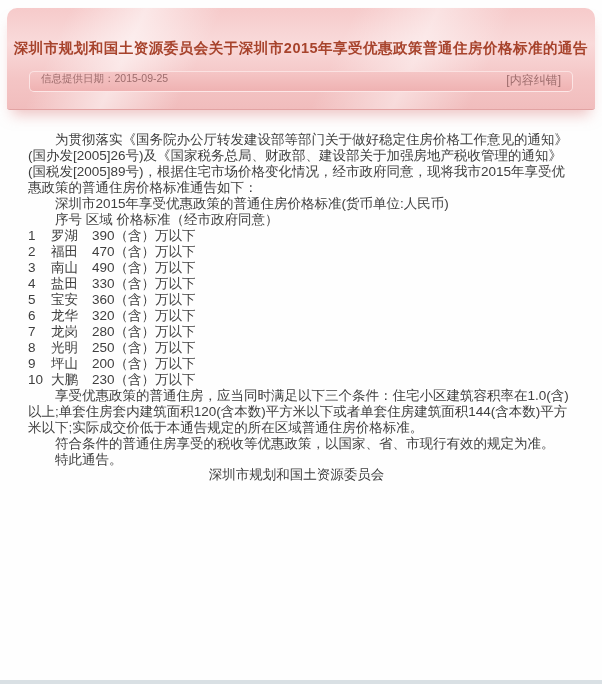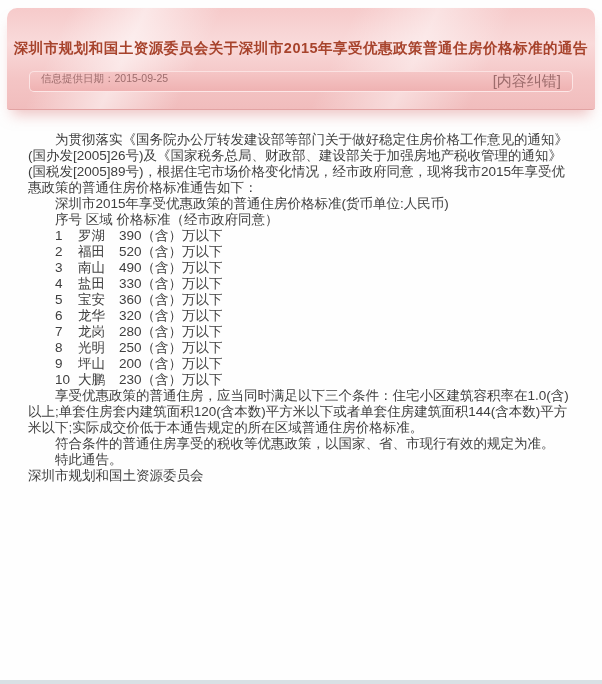--- a/index.html
+++ b/index.html
@@ -34,39 +34,39 @@
     background: linear-gradient(180deg, #f5c6c6 0%, #efb2b2 100%);
     border: 1px solid rgba(255,241,241,0.75);
     border-radius: 5px;
     display: flex; justify-content: space-between;
     padding: 0 11px;
     font-size: 10.5px; color: #9d6c6c;
   }
   .info-left span { color: #9d6c6c; }
   .correction {
     color: #9d6c6c; text-decoration: none; cursor: pointer;
-    font-size: 15px;
+    font-size: 12px;
   }
 
   
   .content {
     position: absolute; top: 94px; left: 0; right: 0;
     padding: 38px 27px 0 28px;
     font-size: 13.5px; line-height: 16px; color: #3e3e3e;
   }
   .para, .line { margin: 0; }
   .indent { text-indent: 2em; }
 
-  .rows { margin-left: 27px; }
+  .rows { }
   .row { white-space: nowrap; }
   .c-no { display: inline-block; width: 23px; }
   .c-district { display: inline-block; width: 41px; }
   .c-price { display: inline; }
 
-  .signature { text-align: left; padding-right: 10px; margin-top: 0; }
+  .signature { text-align: center; padding-right: 10px; margin-top: 0; font-family: Liberation Mono, monospace; }
 
   
   .bottom-strip {
     position: absolute; bottom: 0; left: 0; right: 0; height: 4px;
     background: #d9e0e4;
   }
 </style>
 </head>
 <body>
 
@@ -82,21 +82,21 @@
     </div>
   </div>
 
   <div class="content">
     <p class="para indent">为贯彻落实《国务院办公厅转发建设部等部门关于做好稳定住房价格工作意见的通知》(国办发[2005]26号)及《国家税务总局、财政部、建设部关于加强房地产税收管理的通知》(国税发[2005]89号)，根据住宅市场价格变化情况，经市政府同意，现将我市2015年享受优惠政策的普通住房价格标准通告如下：</p>
     <p class="line indent">深圳市2015年享受优惠政策的普通住房价格标准(货币单位:人民币)</p>
     <p class="line indent">序号 区域 价格标准（经市政府同意）</p>
 
     <div class="rows">
       <div class="row"><span class="c-no">1</span><span class="c-district">罗湖</span><span class="c-price">390（含）万以下</span></div>
-      <div class="row"><span class="c-no">2</span><span class="c-district">福田</span><span class="c-price">520（含）万以下</span></div>
+      <div class="row"><span class="c-no">2</span><span class="c-district">福田</span><span class="c-price">470（含）万以下</span></div>
       <div class="row"><span class="c-no">3</span><span class="c-district">南山</span><span class="c-price">490（含）万以下</span></div>
       <div class="row"><span class="c-no">4</span><span class="c-district">盐田</span><span class="c-price">330（含）万以下</span></div>
       <div class="row"><span class="c-no">5</span><span class="c-district">宝安</span><span class="c-price">360（含）万以下</span></div>
       <div class="row"><span class="c-no">6</span><span class="c-district">龙华</span><span class="c-price">320（含）万以下</span></div>
       <div class="row"><span class="c-no">7</span><span class="c-district">龙岗</span><span class="c-price">280（含）万以下</span></div>
       <div class="row"><span class="c-no">8</span><span class="c-district">光明</span><span class="c-price">250（含）万以下</span></div>
       <div class="row"><span class="c-no">9</span><span class="c-district">坪山</span><span class="c-price">200（含）万以下</span></div>
       <div class="row"><span class="c-no">10</span><span class="c-district">大鹏</span><span class="c-price">230（含）万以下</span></div>
     </div>
 

